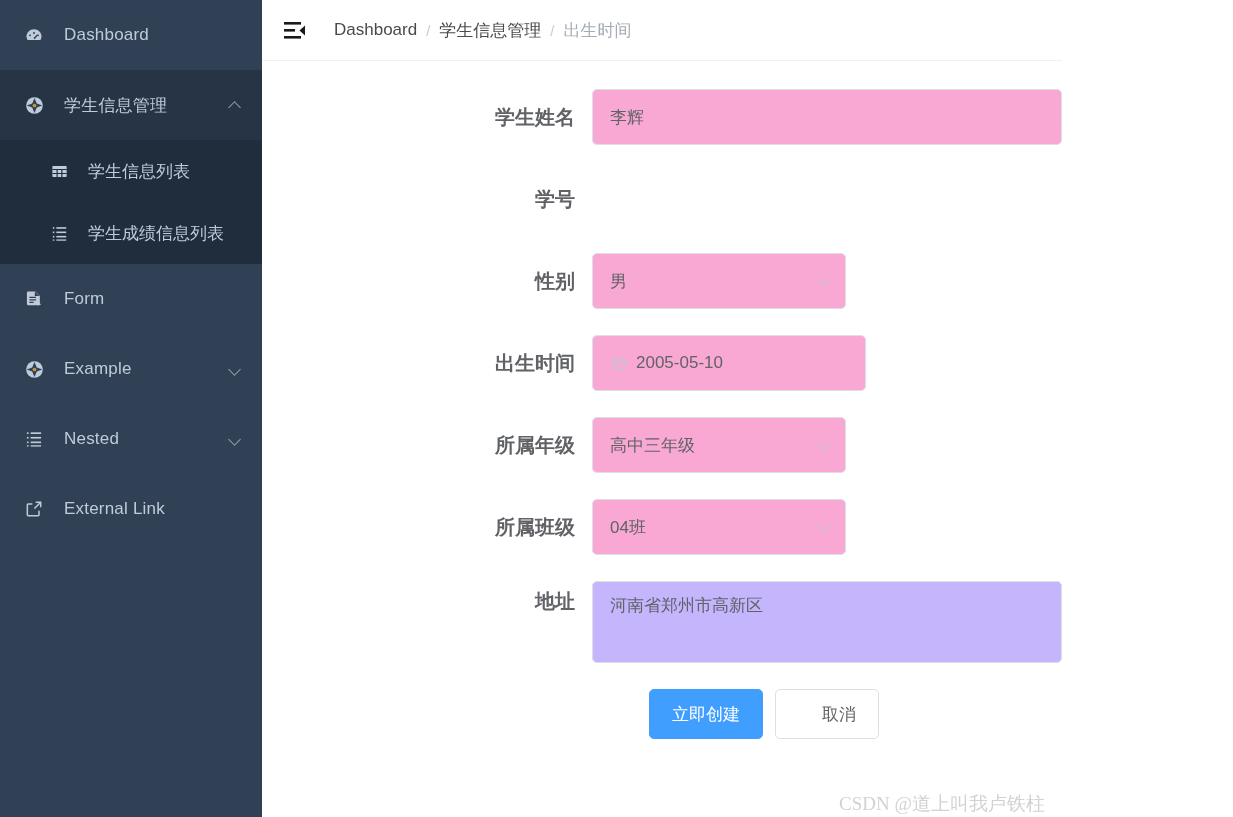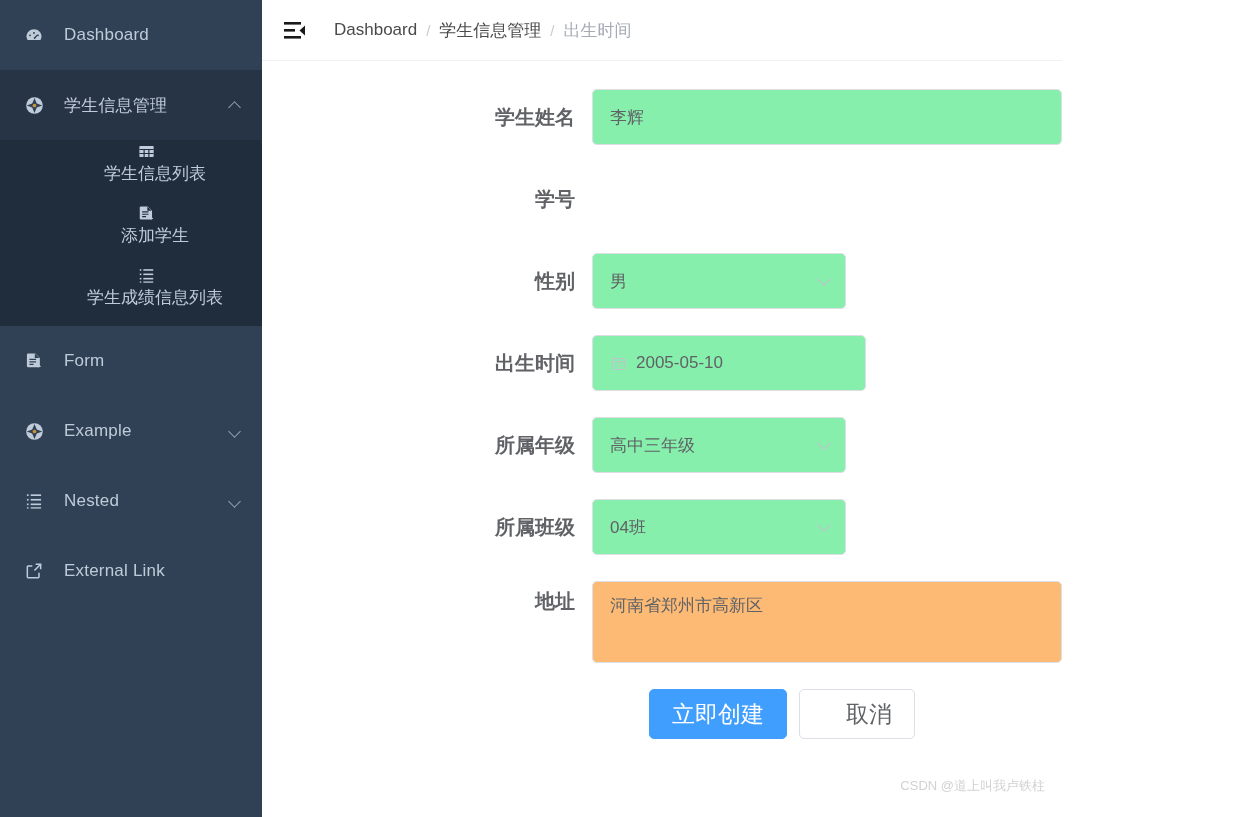--- a/index.html
+++ b/index.html
@@ -52,21 +52,20 @@
   .chev.up::before { transform: rotate(-135deg); top: 5px; }
 
   .submenu { background: #1f2d3d; }
   .sub-item {
     display: flex; align-items: center;
     height: 62px;
     padding-left: 48px;
     color: #bfcbd9;
     font-size: 17px;
     cursor: pointer;
-    flex-direction: column;
   }
   .sub-item .ic {
     width: 22px; height: 22px; min-width: 22px;
     display: flex; align-items: center; justify-content: center;
     margin-right: 18px;
     color: #c0ccda;
   }
 
   
   .main {
@@ -110,21 +109,21 @@
     color: #606266;
     line-height: 56px;
   }
   .ctl-wide { width: 980px; }
   .ctl-narrow { width: 254px; }
 
   .inp {
     height: 56px;
     border: 1px solid #dcdfe6;
     border-radius: 5px;
-    background: #86efac;
+    background: #f9a8d4;
     display: flex; align-items: center;
     padding: 0 17px;
     font-size: 17px;
     color: #606266;
     position: relative;
   }
   .inp .val { white-space: nowrap; overflow: hidden; }
   .inp .cal-ic { margin-right: 9px; display: flex; align-items: center; }
   .sel-arrow {
     position: absolute; right: 14px; top: 50%;
@@ -135,46 +134,47 @@
     position: absolute; left: 1px; top: 1px;
     width: 9px; height: 9px;
     border-right: 1.6px solid #c0c4cc;
     border-bottom: 1.6px solid #c0c4cc;
     transform: rotate(45deg);
   }
   .txtarea {
     height: 82px;
     border: 1px solid #dcdfe6;
     border-radius: 5px;
-    background: #fdba74;
+    background: #c4b5fd;
     padding: 11px 17px;
     font-size: 17px;
     color: #606266;
     line-height: 1.5;
   }
 
   .btn-row { display: flex; padding-left: 387px; margin-top: 2px; }
   .btn {
     height: 50px;
     border-radius: 5px;
-    font-size: 23px;
+    font-size: 17px;
     display: flex; align-items: center; justify-content: center;
     cursor: pointer;
     padding: 0 22px;
     border: 1px solid transparent;
   }
   .btn-primary { background: #409eff; color: #fff; border-color: #409eff; margin-right: 12px; }
   .btn-default { background: #fff; color: #606266; border-color: #dcdfe6; padding-left: 46px; }
 
   .watermark {
     position: absolute;
-    right: 17px; bottom: 22px;
-    font-size: 13px;
+    right: 17px; bottom: 0;
+    font-size: 19px;
     color: #d2d2d2;
     white-space: nowrap;
+    font-family: Liberation Serif, serif;
   }
 </style>
 </head>
 <body>
 
 <div class="app">
 
   <nav class="sidebar">
 
     <div class="nav-item">
@@ -204,31 +204,20 @@
 
     <div class="submenu">
       <div class="sub-item">
         <span class="ic">
           <svg width="19" height="19" viewBox="0 0 24 24" fill="currentColor">
             <rect x="3" y="5" width="18" height="14" rx="1"></rect>
             <path d="M3 9.5h18M3 14.5h18M9 9.5V19M15 9.5V19" stroke="#1f2d3d" stroke-width="1.5" fill="none"></path>
           </svg>
         </span>
         <span>学生信息列表</span>
-      </div>
-      <div class="sub-item">
-        <span class="ic">
-          <svg width="19" height="19" viewBox="0 0 24 24" fill="currentColor">
-            <path d="M5 3h8.5L19 8.5V18a1.5 1.5 0 0 1-1.5 1.5H5A1.5 1.5 0 0 1 3.5 18V4.5A1.5 1.5 0 0 1 5 3z"></path>
-            <path d="M13 3v5.5h5.5" fill="#1f2d3d"></path>
-            <path d="M6.5 10h8M6.5 13h8M6.5 16h5" stroke="#1f2d3d" stroke-width="1.4" fill="none"></path>
-            <path d="M17.5 15.5l3 3-3.5 1.3.5-4.3z"></path>
-          </svg>
-        </span>
-        <span>添加学生</span>
       </div>
       <div class="sub-item">
         <span class="ic">
           <svg width="19" height="19" viewBox="0 0 24 24" fill="currentColor">
             <rect x="3.5" y="4" width="2" height="2"></rect>
             <rect x="8" y="4" width="12.5" height="2"></rect>
             <rect x="3.5" y="9.5" width="2" height="2"></rect>
             <rect x="8" y="9.5" width="12.5" height="2"></rect>
             <rect x="3.5" y="15" width="2" height="2"></rect>
             <rect x="8" y="15" width="12.5" height="2"></rect>

